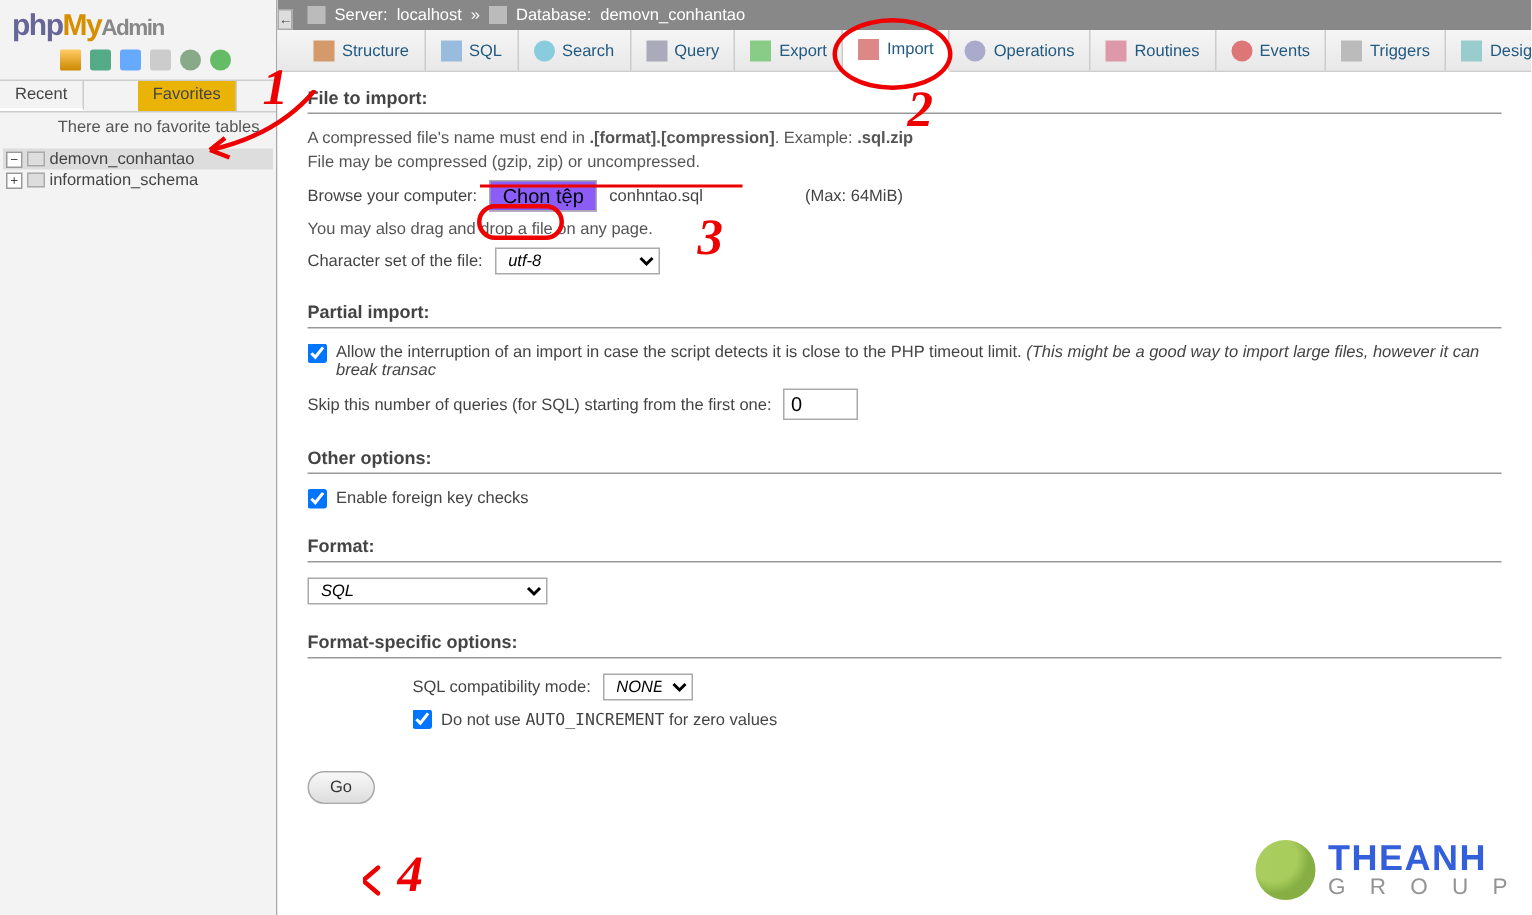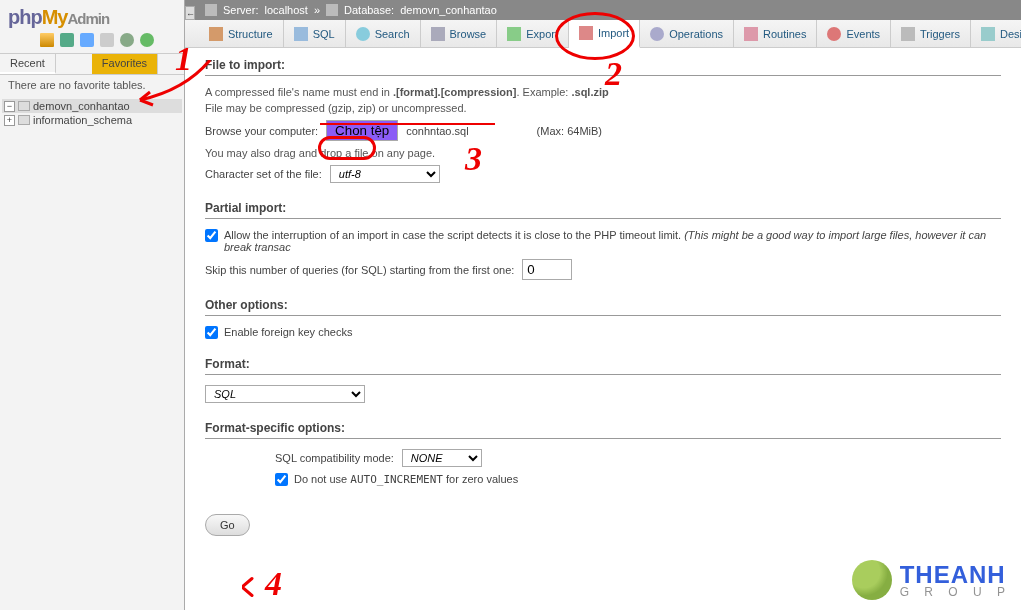--- a/index.html
+++ b/index.html
@@ -16,21 +16,21 @@
 .sidebar-icons span { width: 14px; height: 14px; display: inline-block; }
 .icon-home { background: linear-gradient(#ffcc66,#cc8800); border-radius: 1px; }
 .icon-exit { background: #5a8; border-radius: 2px; }
 .icon-sql { background: #6af; border-radius: 2px; }
 .icon-docs { background: #ccc; border-radius: 2px; }
 .icon-gear { background: #8a8; border-radius: 50%; }
 .icon-reload { background: #6b6; border-radius: 50%; }
 .sidebar-tabs { display: flex; border-top: 1px solid #ccc; border-bottom: 1px solid #ccc; gap: 36px; }
 .sidebar-tab { flex: 0 0 auto; padding: 3px 10px; border-right: 1px solid #ccc; background: #eab308; cursor: pointer; }
 .sidebar-tab:first-child { border-bottom: 2px solid #fff; background: #f3f3f3; }
-.sidebar-msg { padding: 4px 8px; color: #555; }
+.sidebar-msg { padding: 4px 8px; color: #555; text-align: right; }
 .db-tree { padding: 4px 2px; }
 .db-row { display: flex; align-items: center; gap: 3px; padding: 1px 2px; cursor: pointer; }
 .db-row .plus { width: 11px; height: 11px; border: 1px solid #999; background: #fff; font-size: 9px; line-height: 9px; text-align: center; }
 .db-row .db-icon { width: 12px; height: 10px; background: #ddd; border: 1px solid #aaa; }
 .db-row.selected { background: #ddd; }
 
 
 .main { position: absolute; left: 185px; top: 0; right: 0; height: 610px; background: #fff; overflow: hidden; }
 .collapse-btn { position: absolute; left: 0; top: 6px; width: 10px; height: 14px; background: #ddd; border: 1px solid #aaa; font-size: 9px; text-align: center; line-height: 12px; cursor: pointer; }
 .breadcrumb { background: #888; color: #fff; padding: 4px 6px 4px 20px; display: flex; align-items: center; gap: 6px; }
@@ -57,38 +57,38 @@
 fieldset, .section { border: none; margin-bottom: 18px; }
 .section-title { font-weight: bold; color: #444; border-bottom: 1px solid #999; padding-bottom: 3px; margin-bottom: 10px; font-size: 12px; }
 .hint { color: #555; margin: 4px 0; }
 .italic { font-style: italic; }
 .bold { font-weight: bold; }
 .file-row { display: flex; align-items: center; gap: 8px; margin: 6px 0; }
 .file-btn { border: 1px solid #aaa; background: #8b5cf6; padding: 2px 8px; cursor: pointer; }
 select { border: 1px solid #aaa; background: #fff; padding: 1px 4px; font-size: 11px; font-style: italic; }
 select.wide { width: 160px; }
 select.med { width: 110px; }
-select.sm { width: 80px; }
+select.sm { width: 60px; }
 input[type=text].num { width: 50px; border: 1px solid #aaa; padding: 2px 4px; }
 .cb-row { display: flex; align-items: flex-start; gap: 6px; margin: 6px 0; }
 .indent { margin-left: 70px; }
 
 .go-btn { border: 1px solid #aaa; background: linear-gradient(#f8f8f8,#ddd); padding: 4px 14px; border-radius: 12px; cursor: pointer; font-size: 11px; color: #333; margin-top: 10px; }
 
 
 .annot { position: absolute; pointer-events: none; color: #e00; font-family: 'Comic Sans MS', cursive; font-size: 34px; font-weight: bold; font-style: italic; }
 .circle { position: absolute; border: 3px solid #e00; border-radius: 50%; pointer-events: none; }
 .scribble { position: absolute; background: #e00; height: 2px; pointer-events: none; }
 
 
 .watermark { position: absolute; right: 10px; bottom: 10px; opacity: 0.9; display: flex; align-items: center; gap: 8px; pointer-events: none; }
 .watermark .swoosh { width: 40px; height: 40px; border-radius: 50%; background: radial-gradient(circle at 30% 30%, #a0c84c 40%, #7aa62e 60%); position: relative; }
 .watermark .txt { font-family: Arial, sans-serif; }
 .watermark .txt .main-t { font-size: 24px; font-weight: bold; color: #1d4ed8; letter-spacing: 1px; }
-.watermark .txt .sub-t { font-size: 12px; color: #888; letter-spacing: 6px; margin-top: -4px; }
+.watermark .txt .sub-t { font-size: 15px; color: #888; letter-spacing: 6px; margin-top: -4px; }
 </style>
 </head>
 <body>
 
 <div class="sidebar">
   <div class="logo">
     <span class="logo-text">
       <span class="logo-php">php</span><span class="logo-my">My</span><span class="logo-admin">Admin</span>
     </span>
   </div>
@@ -139,21 +139,21 @@
     <div class="tab">
         <span class="t-icon t-sql"></span>
         <span>SQL</span>
       </div>
     <div class="tab">
         <span class="t-icon t-search"></span>
         <span>Search</span>
       </div>
     <div class="tab">
         <span class="t-icon t-query"></span>
-        <span>Browse</span>
+        <span>Query</span>
       </div>
     <div class="tab">
         <span class="t-icon t-export"></span>
         <span>Export</span>
       </div>
     <div class="tab active">
         <span class="t-icon t-import"></span>
         <span>Import</span>
       </div>
     <div class="tab">

